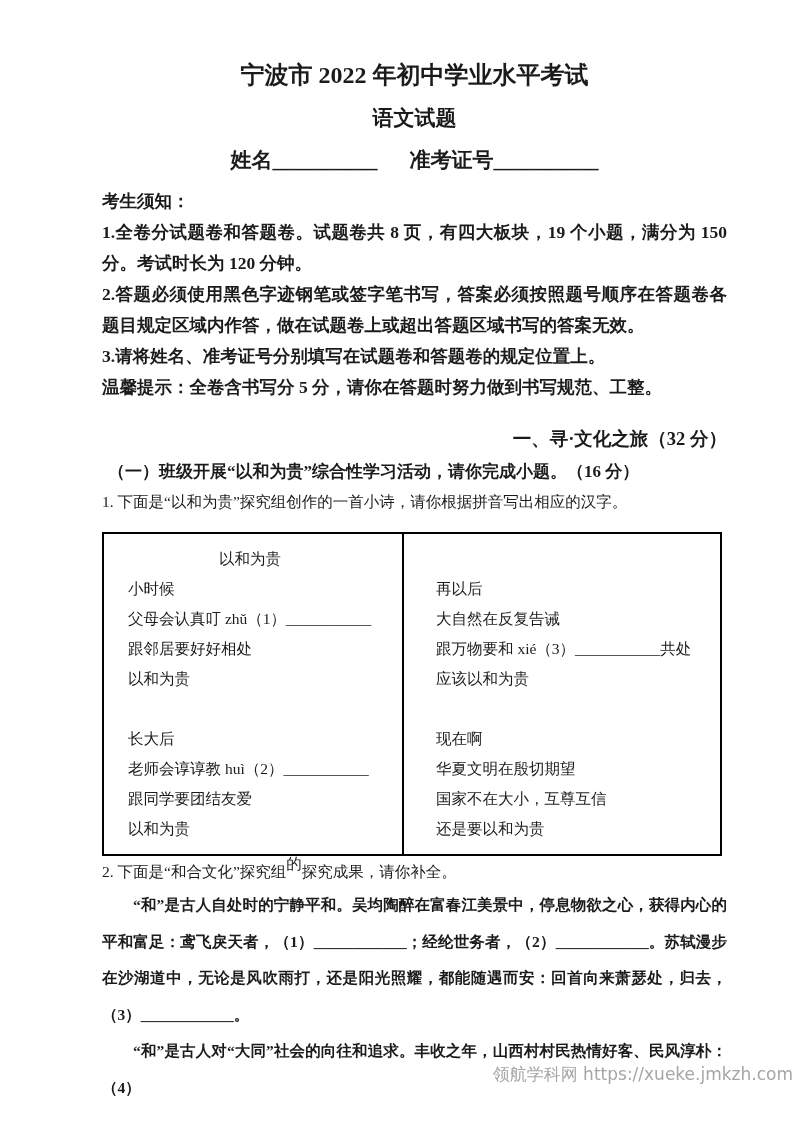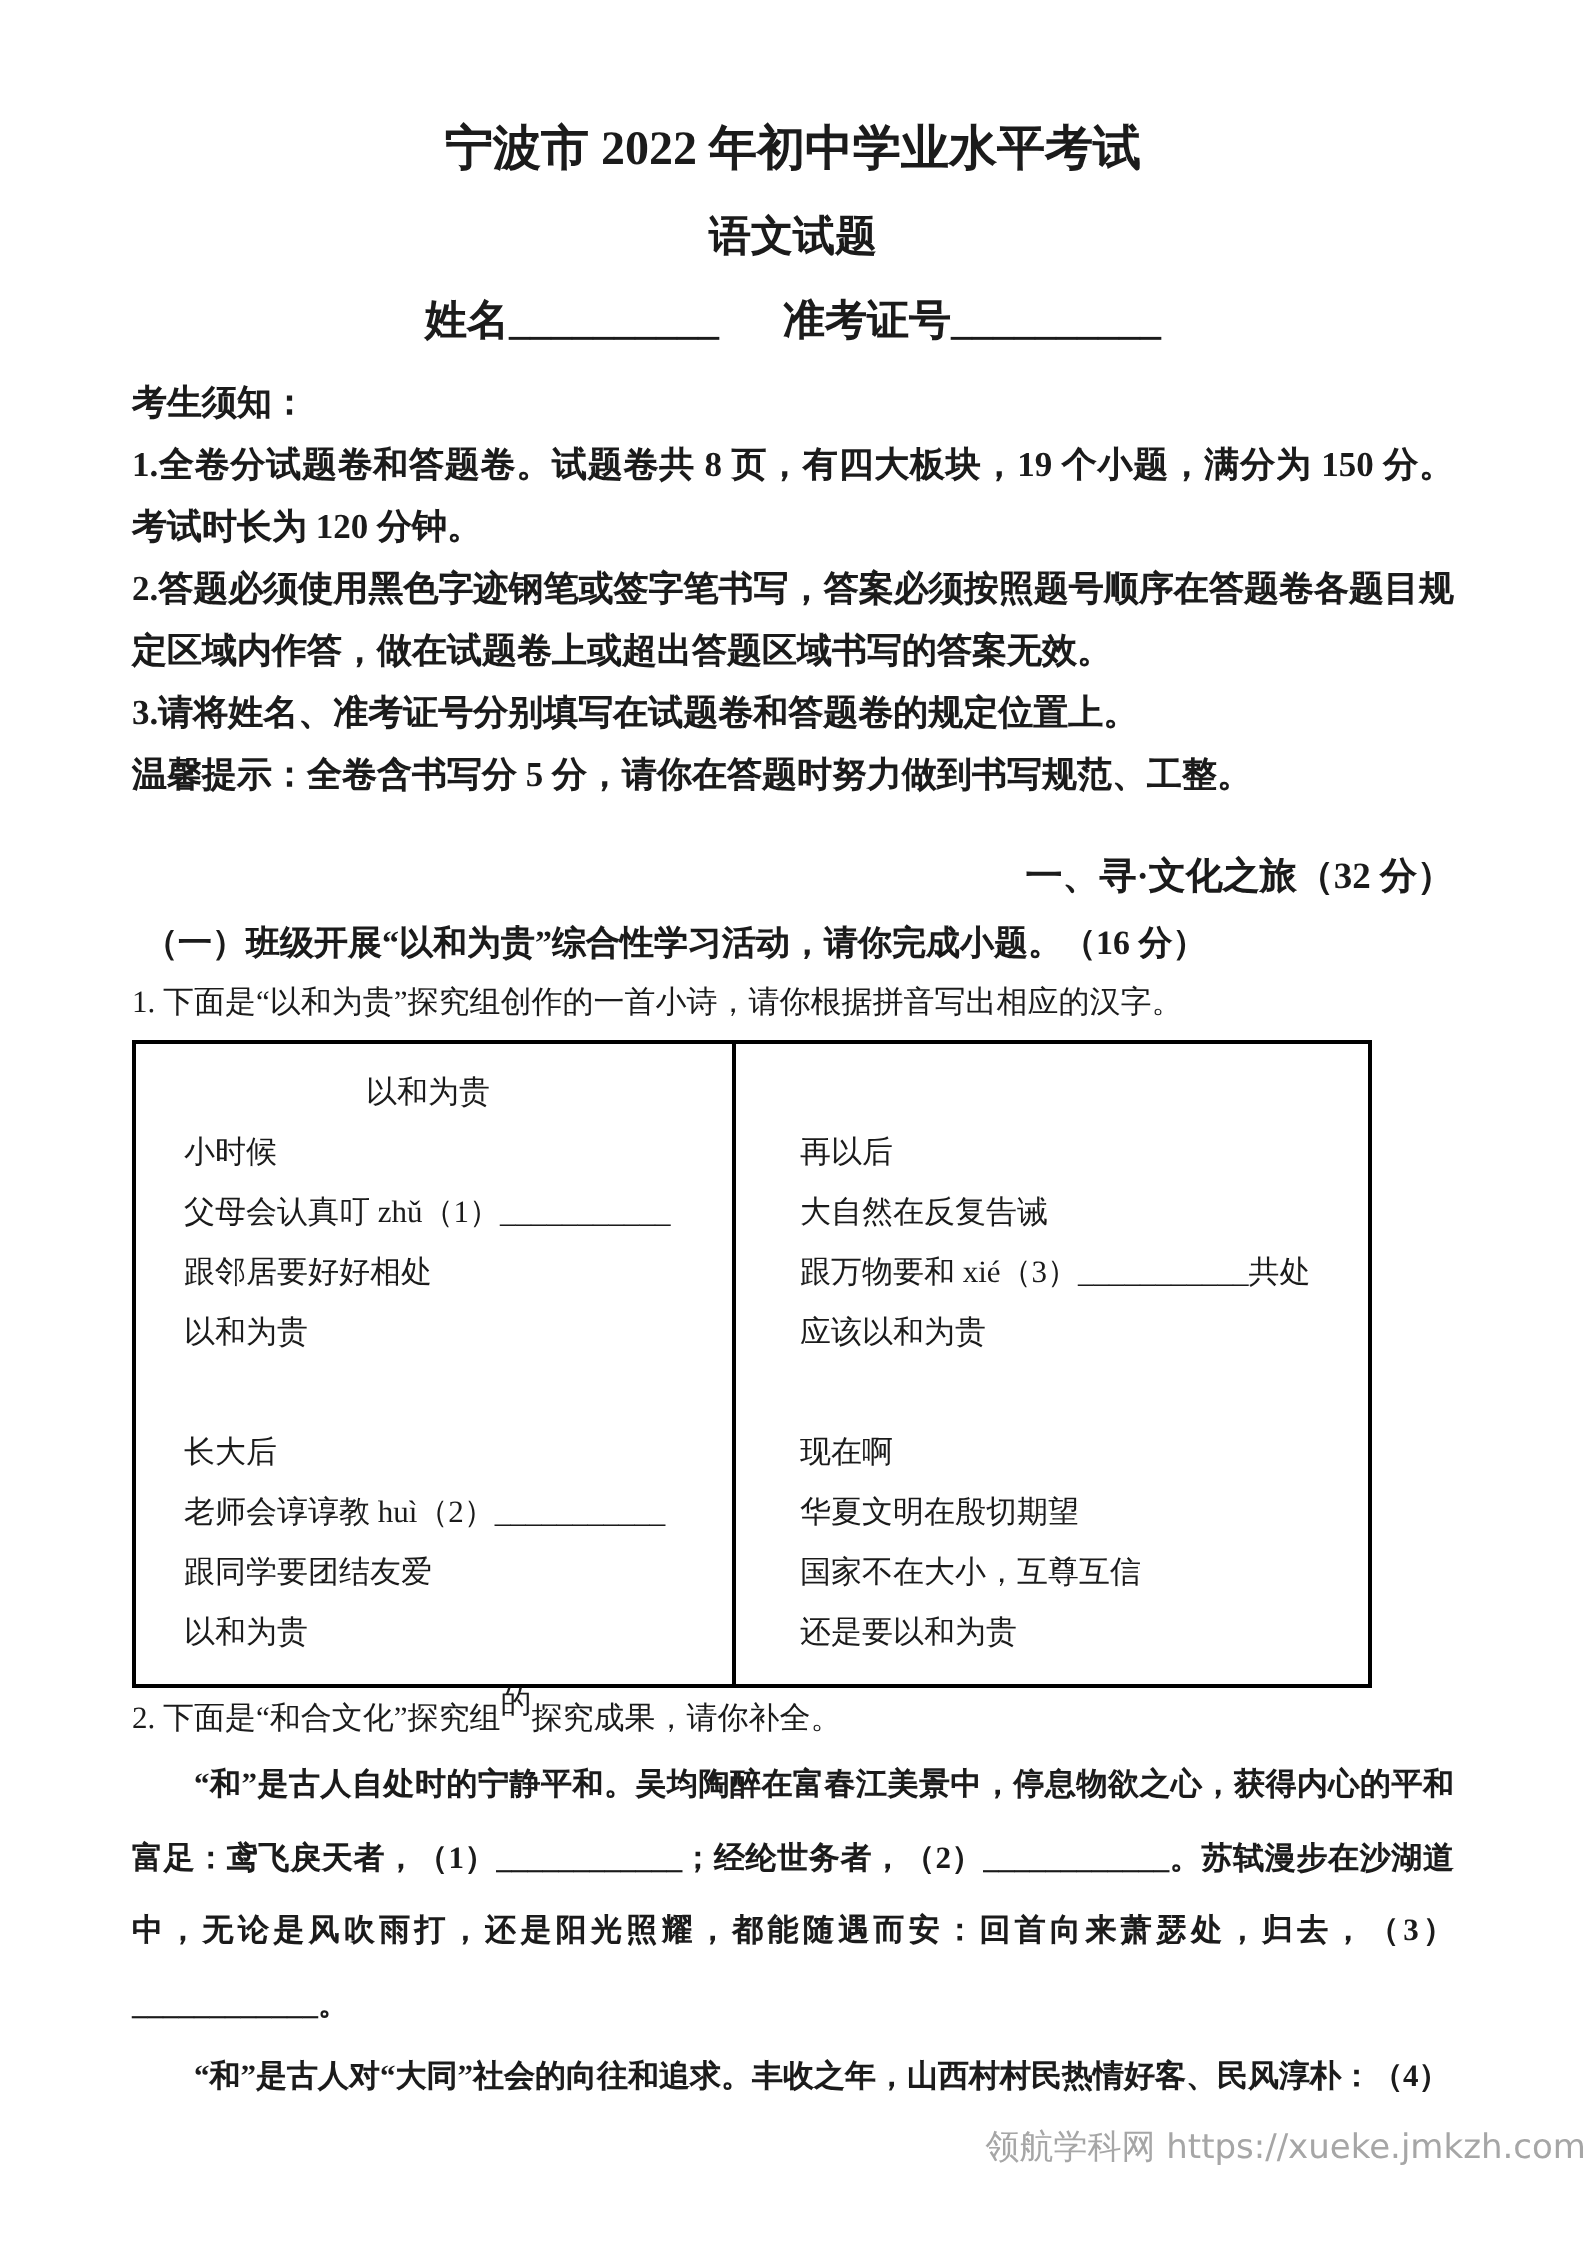--- a/index.html
+++ b/index.html
@@ -3,21 +3,21 @@
 <meta charset="utf-8">
 <style>
   html, body { margin: 0; padding: 0; background: #ffffff; }
   .page {
     position: relative;
     width: 793px;
     height: 1122px;
     margin: 0 auto;
     background: #ffffff;
     box-sizing: border-box;
-    padding: 60px 66px 0 66px;
+    padding: 60px 66px 0 102px;
     font-family: "Liberation Serif", "DejaVu Serif", serif;
     color: #1b1b1b;
     overflow: hidden;
   }
   .title {
     margin: 0;
     text-align: center;
     font-size: 24px;
     font-weight: bold;
     line-height: 30px;
@@ -59,21 +59,21 @@
     font-weight: bold;
     line-height: 31px;
   }
   .q-text {
     margin: 1px 0 0 0;
     font-size: 15.5px;
     line-height: 27px;
   }
   .poem-table {
     border-collapse: collapse;
-    margin-top: 5px;
+    margin-top: 17px;
     width: 554px;
     table-layout: fixed;
   }
   .poem-table td {
     border: 2px solid #000000;
     vertical-align: top;
     font-size: 15.5px;
     padding: 10px 6px 10px 24px;
   }
   td.left-cell  { width: 268px; }

